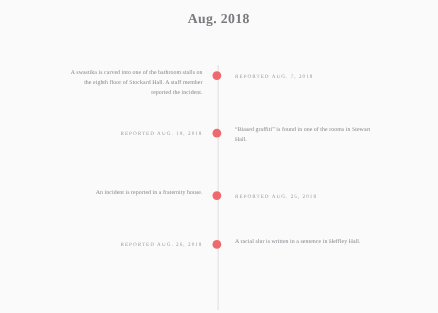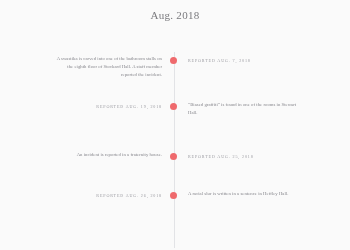--- a/index.html
+++ b/index.html
@@ -23,21 +23,21 @@
   .month-title {
     position: absolute;
     top: 9px;
     left: 0;
     width: 350px;
     text-align: center;
     font-family: "Liberation Serif", serif;
     font-size: 11px;
     color: #7a7a7e;
     letter-spacing: 0.3px;
-    font-weight: 400;
+    font-weight: 700;
   }
   .timeline {
     position: absolute;
     top: 40px;
     left: 0;
     width: 350px;
     height: 200px;
   }
   .axis-line {
     position: absolute;

